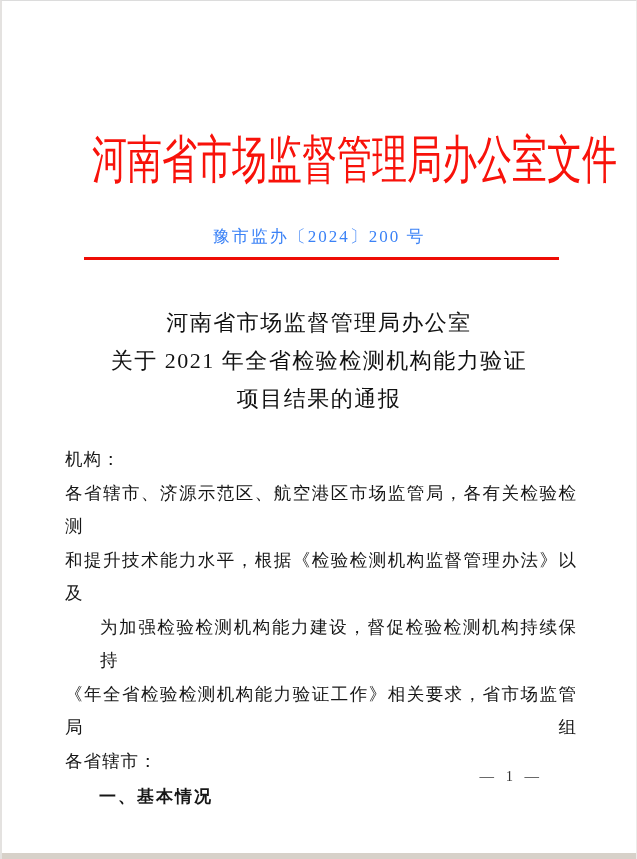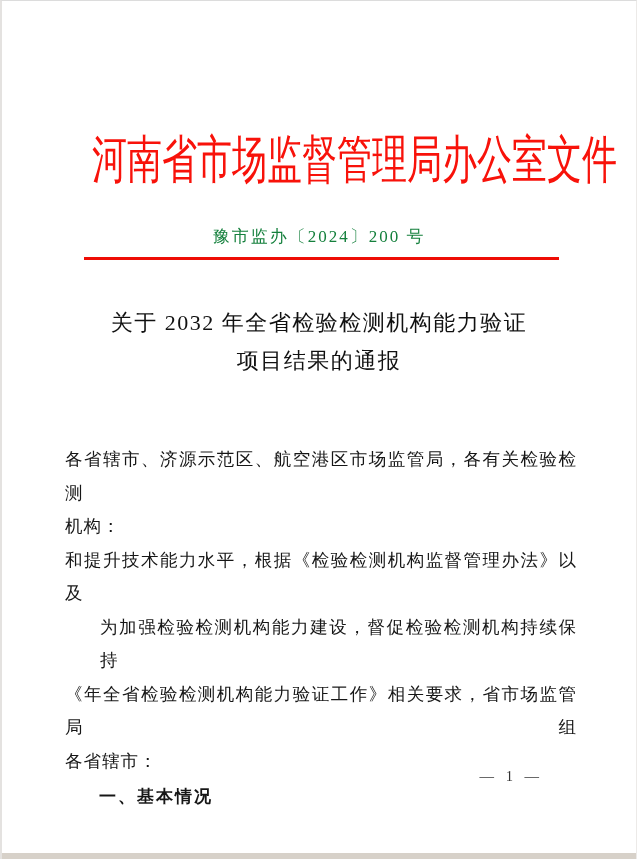--- a/index.html
+++ b/index.html
@@ -46,21 +46,21 @@
     transform-origin: center top;
   }
   .doc-number {
     position: absolute;
     top: 224px;
     left: 0;
     width: 100%;
     text-align: center;
     font-size: 17px;
     letter-spacing: 2px;
-    color: #15803d;
+    color: #3b82f6;
   }
   .red-line {
     position: absolute;
     top: 256px;
     left: 82px;
     width: 475px;
     height: 3px;
     background: #ee0d05;
   }
   .doc-title {
@@ -119,27 +119,28 @@
 
   <div class="red-header">
     <span>河南省市场监督管理局办公室文件</span>
   </div>
 
   <div class="doc-number">豫市监办〔2024〕200 号</div>
 
   <div class="red-line"></div>
 
   <div class="doc-title">
-    <div>关于 2032 年全省检验检测机构能力验证</div>
+    <div>河南省市场监督管理局办公室</div>
+    <div>关于 2021 年全省检验检测机构能力验证</div>
     <div>项目结果的通报</div>
   </div>
 
   <div class="doc-body">
+    <div class="line">机构：</div>
     <div class="line j">各省辖市、济源示范区、航空港区市场监管局，各有关检验检测</div>
-    <div class="line">机构：</div>
     <div class="line j">和提升技术能力水平，根据《检验检测机构监督管理办法》以及</div>
     <div class="line j indent">为加强检验检测机构能力建设，督促检验检测机构持续保持</div>
     <div class="line j">《年全省检验检测机构能力验证工作》相关要求，省市场监管局组</div>
     <div class="line">各省辖市：</div>
     <div class="line heading indent">一、基本情况</div>
 
   </div>
 
   <div class="page-number">— 1 —</div>
 

